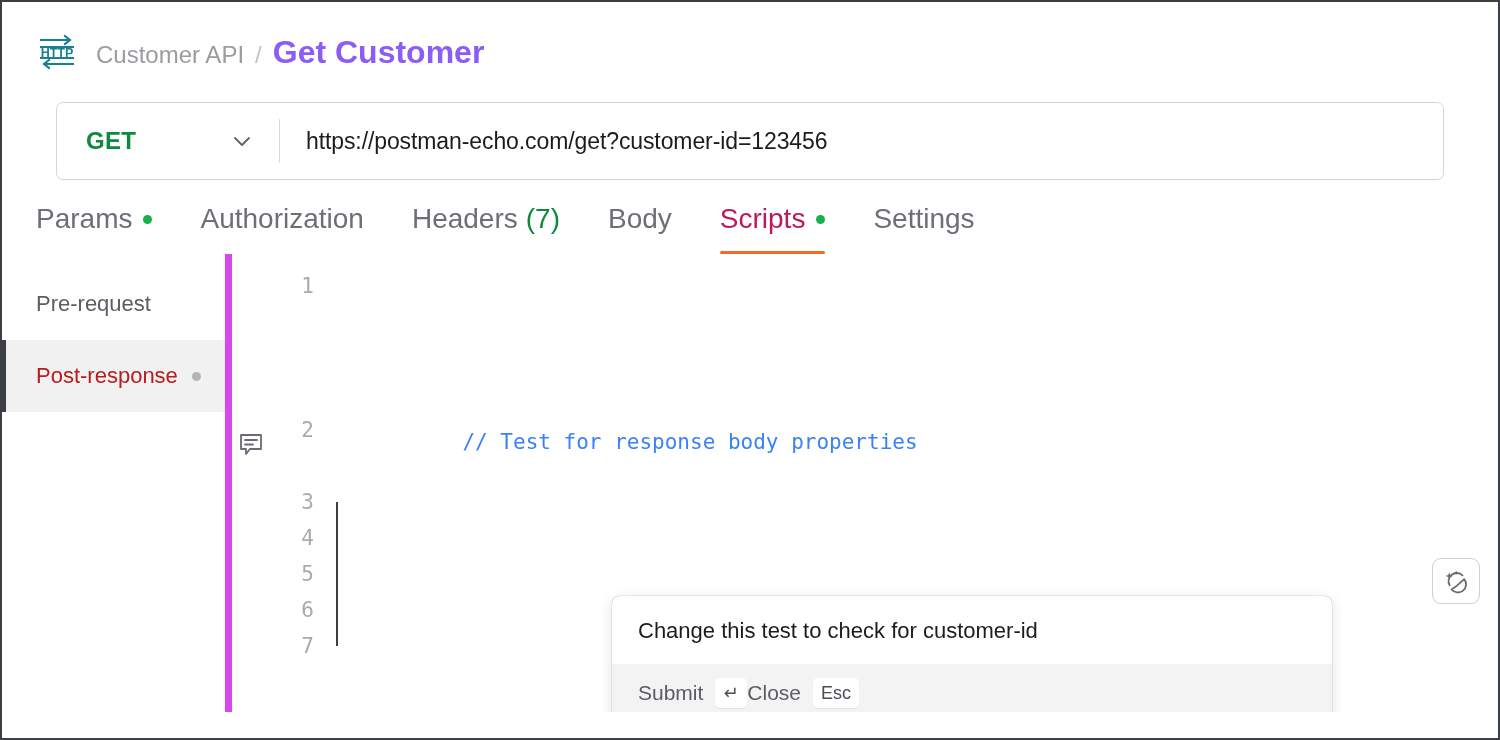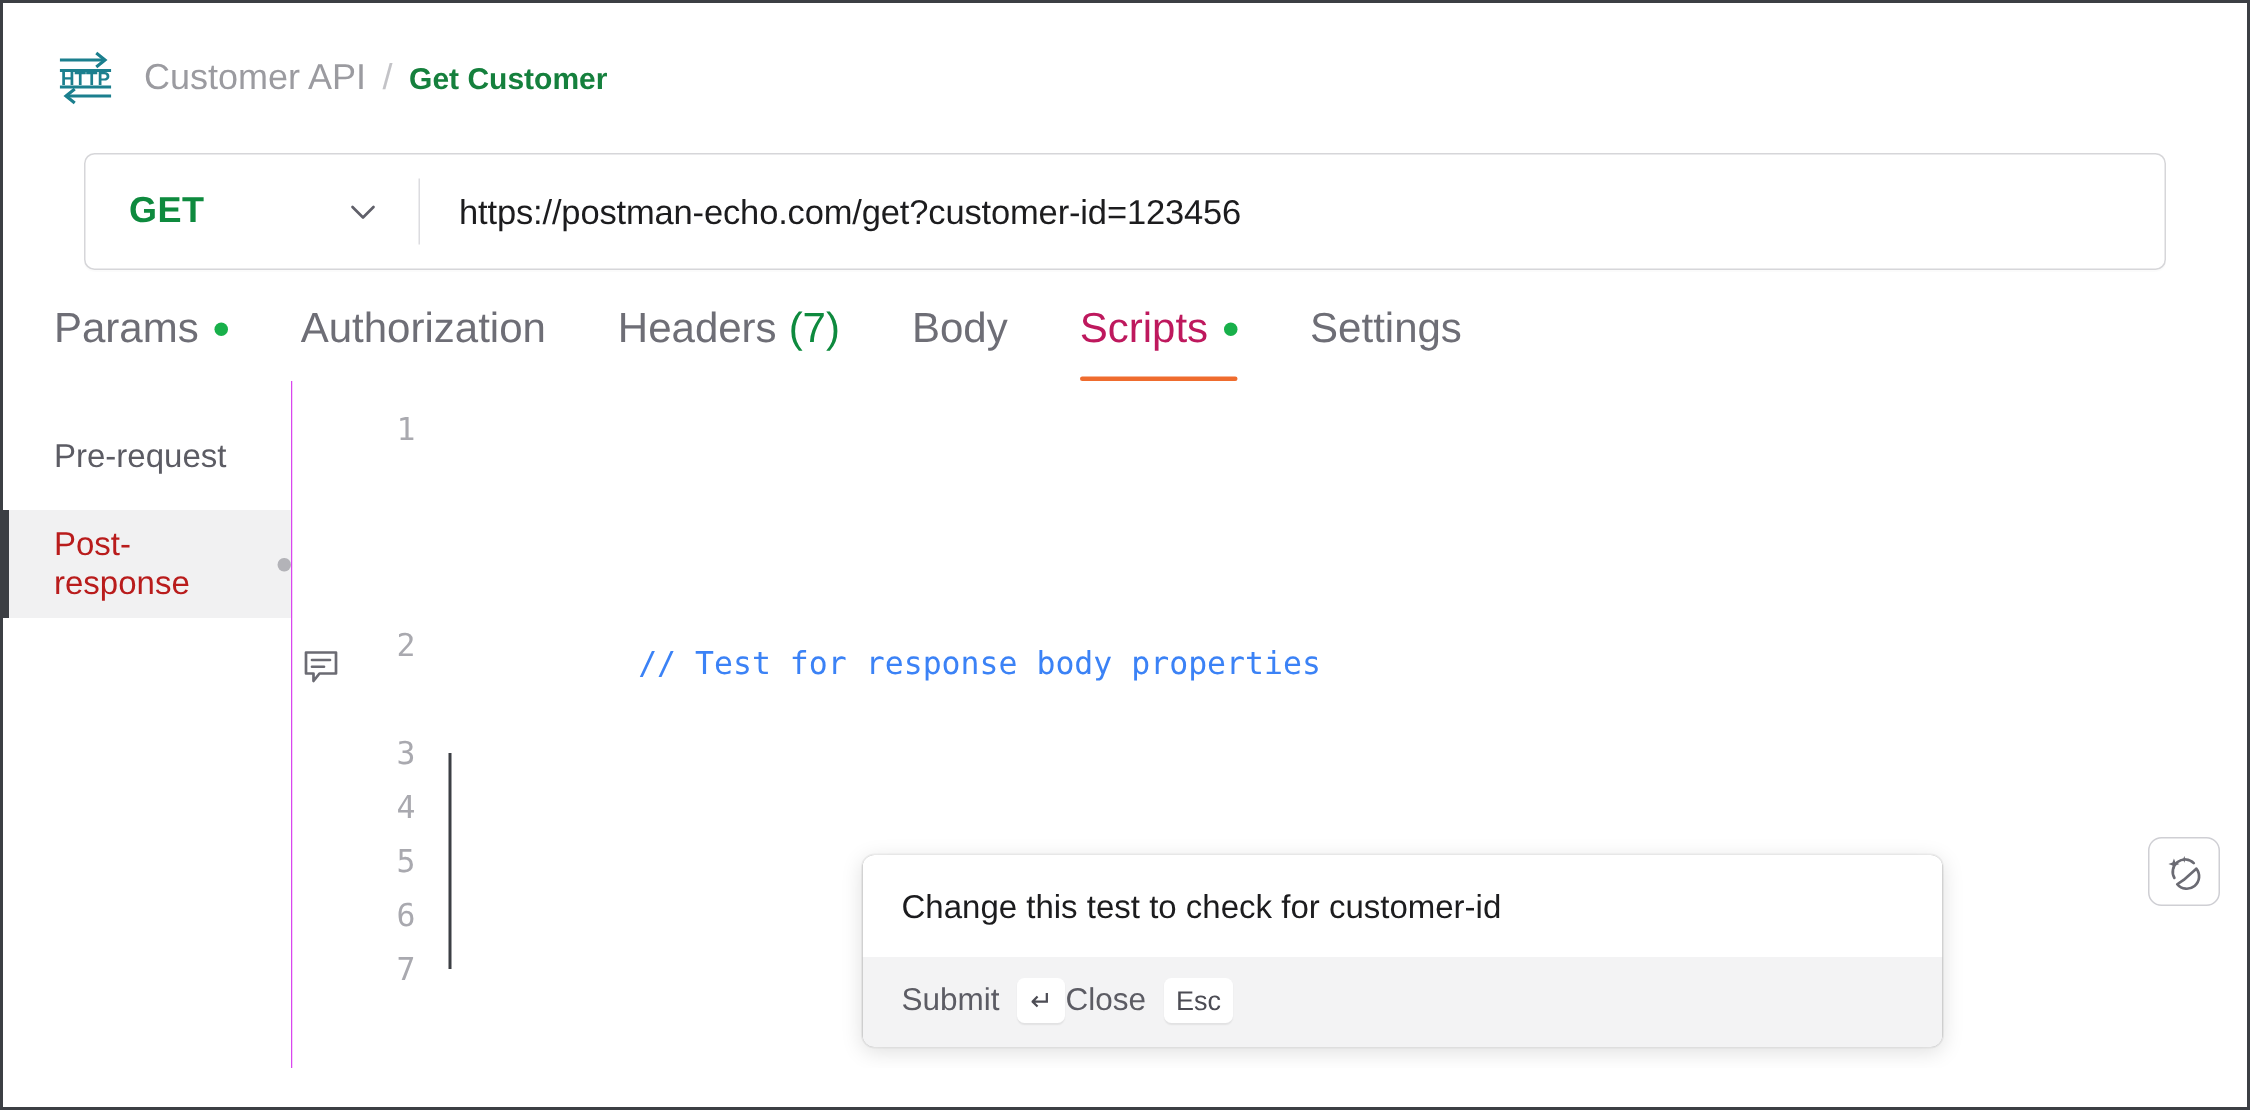--- a/index.html
+++ b/index.html
@@ -29,21 +29,21 @@
     display: flex; align-items: center; justify-content: center;
     margin-right: 18px;
     flex: none;
   }
   .breadcrumb {
     display: flex; align-items: baseline;
     font-size: 24px;
   }
   .crumb-collection { color: #9b9ba0; font-size: 24px; }
   .crumb-sep { color: #c3c3c7; font-size: 24px; margin: 0 11px; }
-  .crumb-current { color: #15803d; font-size: 20px; font-weight: bold; }
+  .crumb-current { color: #8b5cf6; font-size: 32px; font-weight: bold; }
 
   
   .urlbar-wrap { padding: 0 54px; }
   .urlbar {
     height: 78px;
     border: 1px solid #d6d6d9;
     border-radius: 7px;
     display: flex;
     align-items: stretch;
     background: #fff;
@@ -106,23 +106,23 @@
     background: #b3b3b8; margin-left: 14px; display: inline-block;
   }
 
   
   .body-split {
     display: flex;
     height: 458px;
     border-top: 0px;
   }
   .script-nav {
-    width: 193px;
+    width: 230px;
     flex: none;
-    border-right: 1px solid #d946ef;
+    border-right: 7px solid #d946ef;
     padding-top: 14px;
     background: #fff;
   }
   .nav-item {
     position: relative;
     height: 72px;
     display: flex; align-items: center;
     padding-left: 34px;
     font-size: 22px;
     color: #5c5c64;
@@ -181,21 +181,21 @@
     position: absolute;
     left: 22px;
     top: 248px;
     width: 2px; height: 144px;
     background: #3c3f44;
   }
 
   
   .ai-popover {
     position: absolute;
-    left: 380px; top: 316px;
+    left: 380px; top: 342px;
     width: 720px;
     background: #a3a3a3;
     border-radius: 8px;
     box-shadow: 0 3px 14px rgba(0,0,0,0.13), 0 0 0 1px rgba(0,0,0,0.05);
     overflow: hidden;
     z-index: 40;
   }
   .ai-input-row {
     padding: 22px 26px 20px 26px;
     font-size: 22px;

